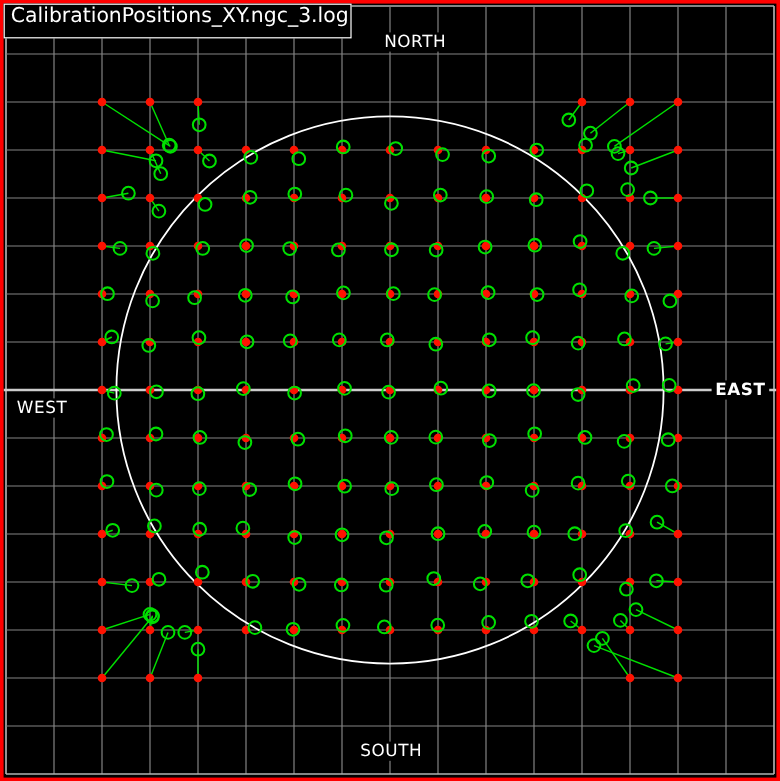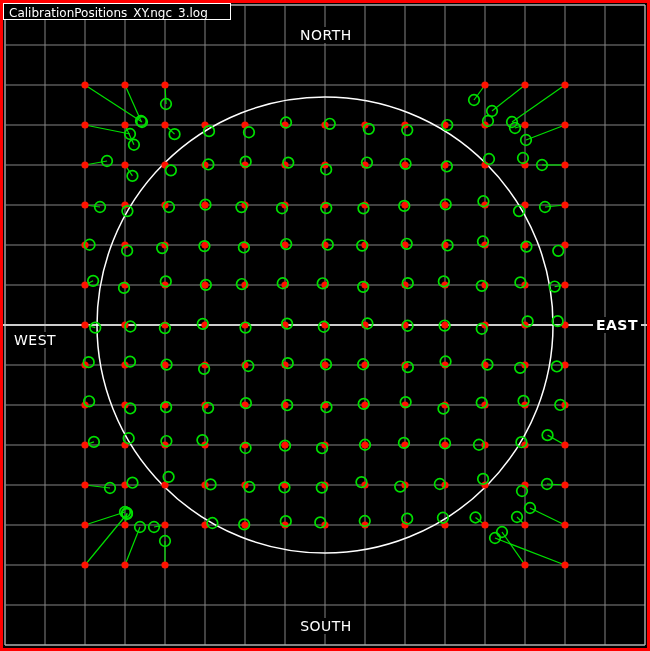--- a/index.html
+++ b/index.html
@@ -12,34 +12,34 @@
   }
   #plot{position:absolute;left:0;top:0;}
   .overlay{
     position:absolute;
     color:var(--text,#fff);
     background:var(--bg,#000);
     white-space:nowrap;
   }
   #title-bar{
     left:3px;top:3px;
-    height:17px;
+    height:29px;
     line-height:18px;
-    padding:0 22px 0 5px;
-    font-size:12px;
+    padding:0 1px 0 5px;
+    font-size:17px;
     border:1px solid var(--title-border,#fff);
     box-sizing:border-box;
     display:inline-block;
   }
   .compass{
     font-size:14px;
     letter-spacing:0.5px;
     padding:0 3px;
   }
-  #label-north{left:326px;top:27px;transform:translateX(-50%);}
+  #label-north{left:346px;top:27px;transform:translateX(-50%);}
   #label-south{left:326px;top:618px;transform:translateX(-50%);}
   #label-west{left:11px;top:340px;transform:translateY(-50%);}
   #label-east{right:9px;top:325px;transform:translateY(-50%);font-weight:bold;}
 </style>
 </head>
 <body>
 
 <div id="stage" style="--bg: #000000; --text: #ffffff; --title-border: #ffffff;">
   <svg id="plot" width="650" height="651">
       <line x1="5" y1="5" x2="5" y2="645" stroke="#b0b0b0" stroke-width="1.4"></line>

